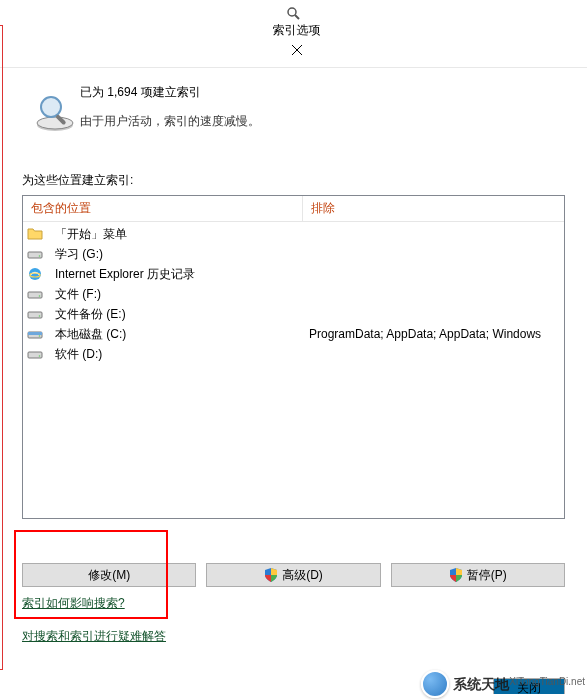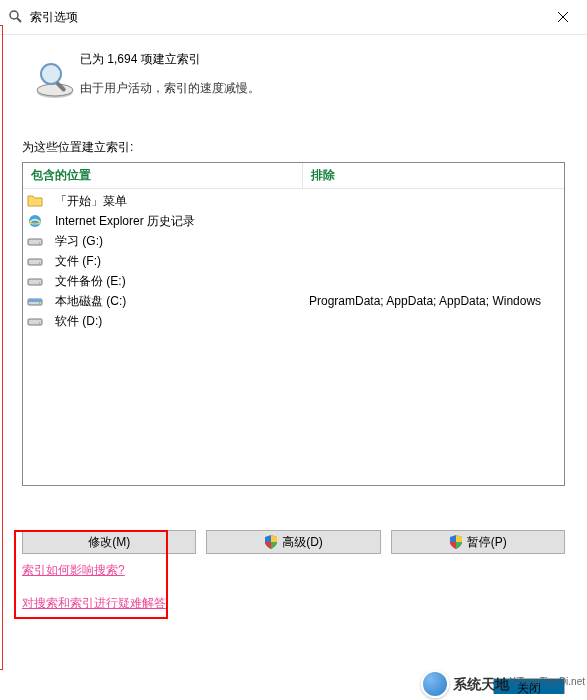--- a/index.html
+++ b/index.html
@@ -11,20 +11,21 @@
       height: 700px;
       overflow: hidden;
       position: relative;
     }
     .titlebar {
       display: flex;
       align-items: center;
       padding: 6px 2px 6px 8px;
       background: #fff;
       border-bottom: 1px solid #e8e8e8;
+      flex-direction: column;
     }
     .titlebar .title-icon {
       width: 16px; height: 16px;
       margin-right: 6px;
       display: flex; align-items: center; justify-content: center;
     }
     .titlebar .title-text { flex: 1; color: #000; }
     .titlebar .close-btn {
       width: 44px; height: 22px;
       display: flex; align-items: center; justify-content: center;
@@ -55,22 +56,22 @@
       height: 324px;
       background: #fff;
       overflow: hidden;
     }
     .listview-header {
       display: flex;
       border-bottom: 1px solid #e6e6e6;
     }
     .listview-header .col {
       padding: 4px 8px;
-      font-weight: bold;
-      color: #15803d;
+      font-weight: normal;
+      color: #c2410c;
     }
     .col-loc { width: 280px; border-right: 1px solid #e6e6e6; }
     .col-exc { flex: 1; }
     .listview-body { padding: 2px 0; }
     .lv-row {
       display: flex;
       align-items: center;
       padding: 1px 0;
       height: 20px;
     }
@@ -113,21 +114,21 @@
       display: flex;
       align-items: center;
       justify-content: center;
       gap: 4px;
       cursor: pointer;
       font-family: inherit;
       font-size: 12px;
     }
     .shield { width: 14px; height: 14px; }
     .link {
-      color: #ec4899;
+      color: #14532d;
       text-decoration: underline;
       cursor: pointer;
       display: inline-block;
     }
     .link1 { margin: 8px 0 0 22px; }
     .link2 { margin: 16px 0 0 22px; }
     .footer-row {
       position: absolute;
       right: 22px;
       bottom: 6px;
@@ -228,38 +229,38 @@
             </svg>
           </span>
           <span>「开始」菜单</span>
         </div>
         <div class="cell-exc"></div>
       </div>
       <div class="lv-row">
         <div class="cell-loc">
           <span class="item-icon">
             <svg viewBox="0 0 16 16" width="16" height="16">
+              <rect x="1" y="6" width="14" height="6" rx="1" fill="#d8d8d8" stroke="#7a7a7a"></rect>
+              <circle cx="12.5" cy="10" r="0.8" fill="#6c6"></circle>
+            </svg>
+          </span>
+          <span>学习 (G:)</span>
+        </div>
+        <div class="cell-exc"></div>
+      </div>
+      <div class="lv-row">
+        <div class="cell-loc">
+          <span class="item-icon">
+            <svg viewBox="0 0 16 16" width="16" height="16">
               <circle cx="8" cy="8" r="6" fill="#3da5e8"></circle>
               <path d="M3 9 Q8 4 13 9" stroke="#fff" stroke-width="1.2" fill="none"></path>
               <ellipse cx="8" cy="9" rx="5" ry="2" fill="none" stroke="#ffd24d" stroke-width="1.2"></ellipse>
             </svg>
           </span>
           <span>Internet Explorer 历史记录</span>
-        </div>
-        <div class="cell-exc"></div>
-      </div>
-      <div class="lv-row">
-        <div class="cell-loc">
-          <span class="item-icon">
-            <svg viewBox="0 0 16 16" width="16" height="16">
-              <rect x="1" y="6" width="14" height="6" rx="1" fill="#d8d8d8" stroke="#7a7a7a"></rect>
-              <circle cx="12.5" cy="10" r="0.8" fill="#6c6"></circle>
-            </svg>
-          </span>
-          <span>学习 (G:)</span>
         </div>
         <div class="cell-exc"></div>
       </div>
       <div class="lv-row">
         <div class="cell-loc">
           <span class="item-icon">
             <svg viewBox="0 0 16 16" width="16" height="16">
               <rect x="1" y="6" width="14" height="6" rx="1" fill="#d8d8d8" stroke="#7a7a7a"></rect>
               <circle cx="12.5" cy="10" r="0.8" fill="#6c6"></circle>
             </svg>

